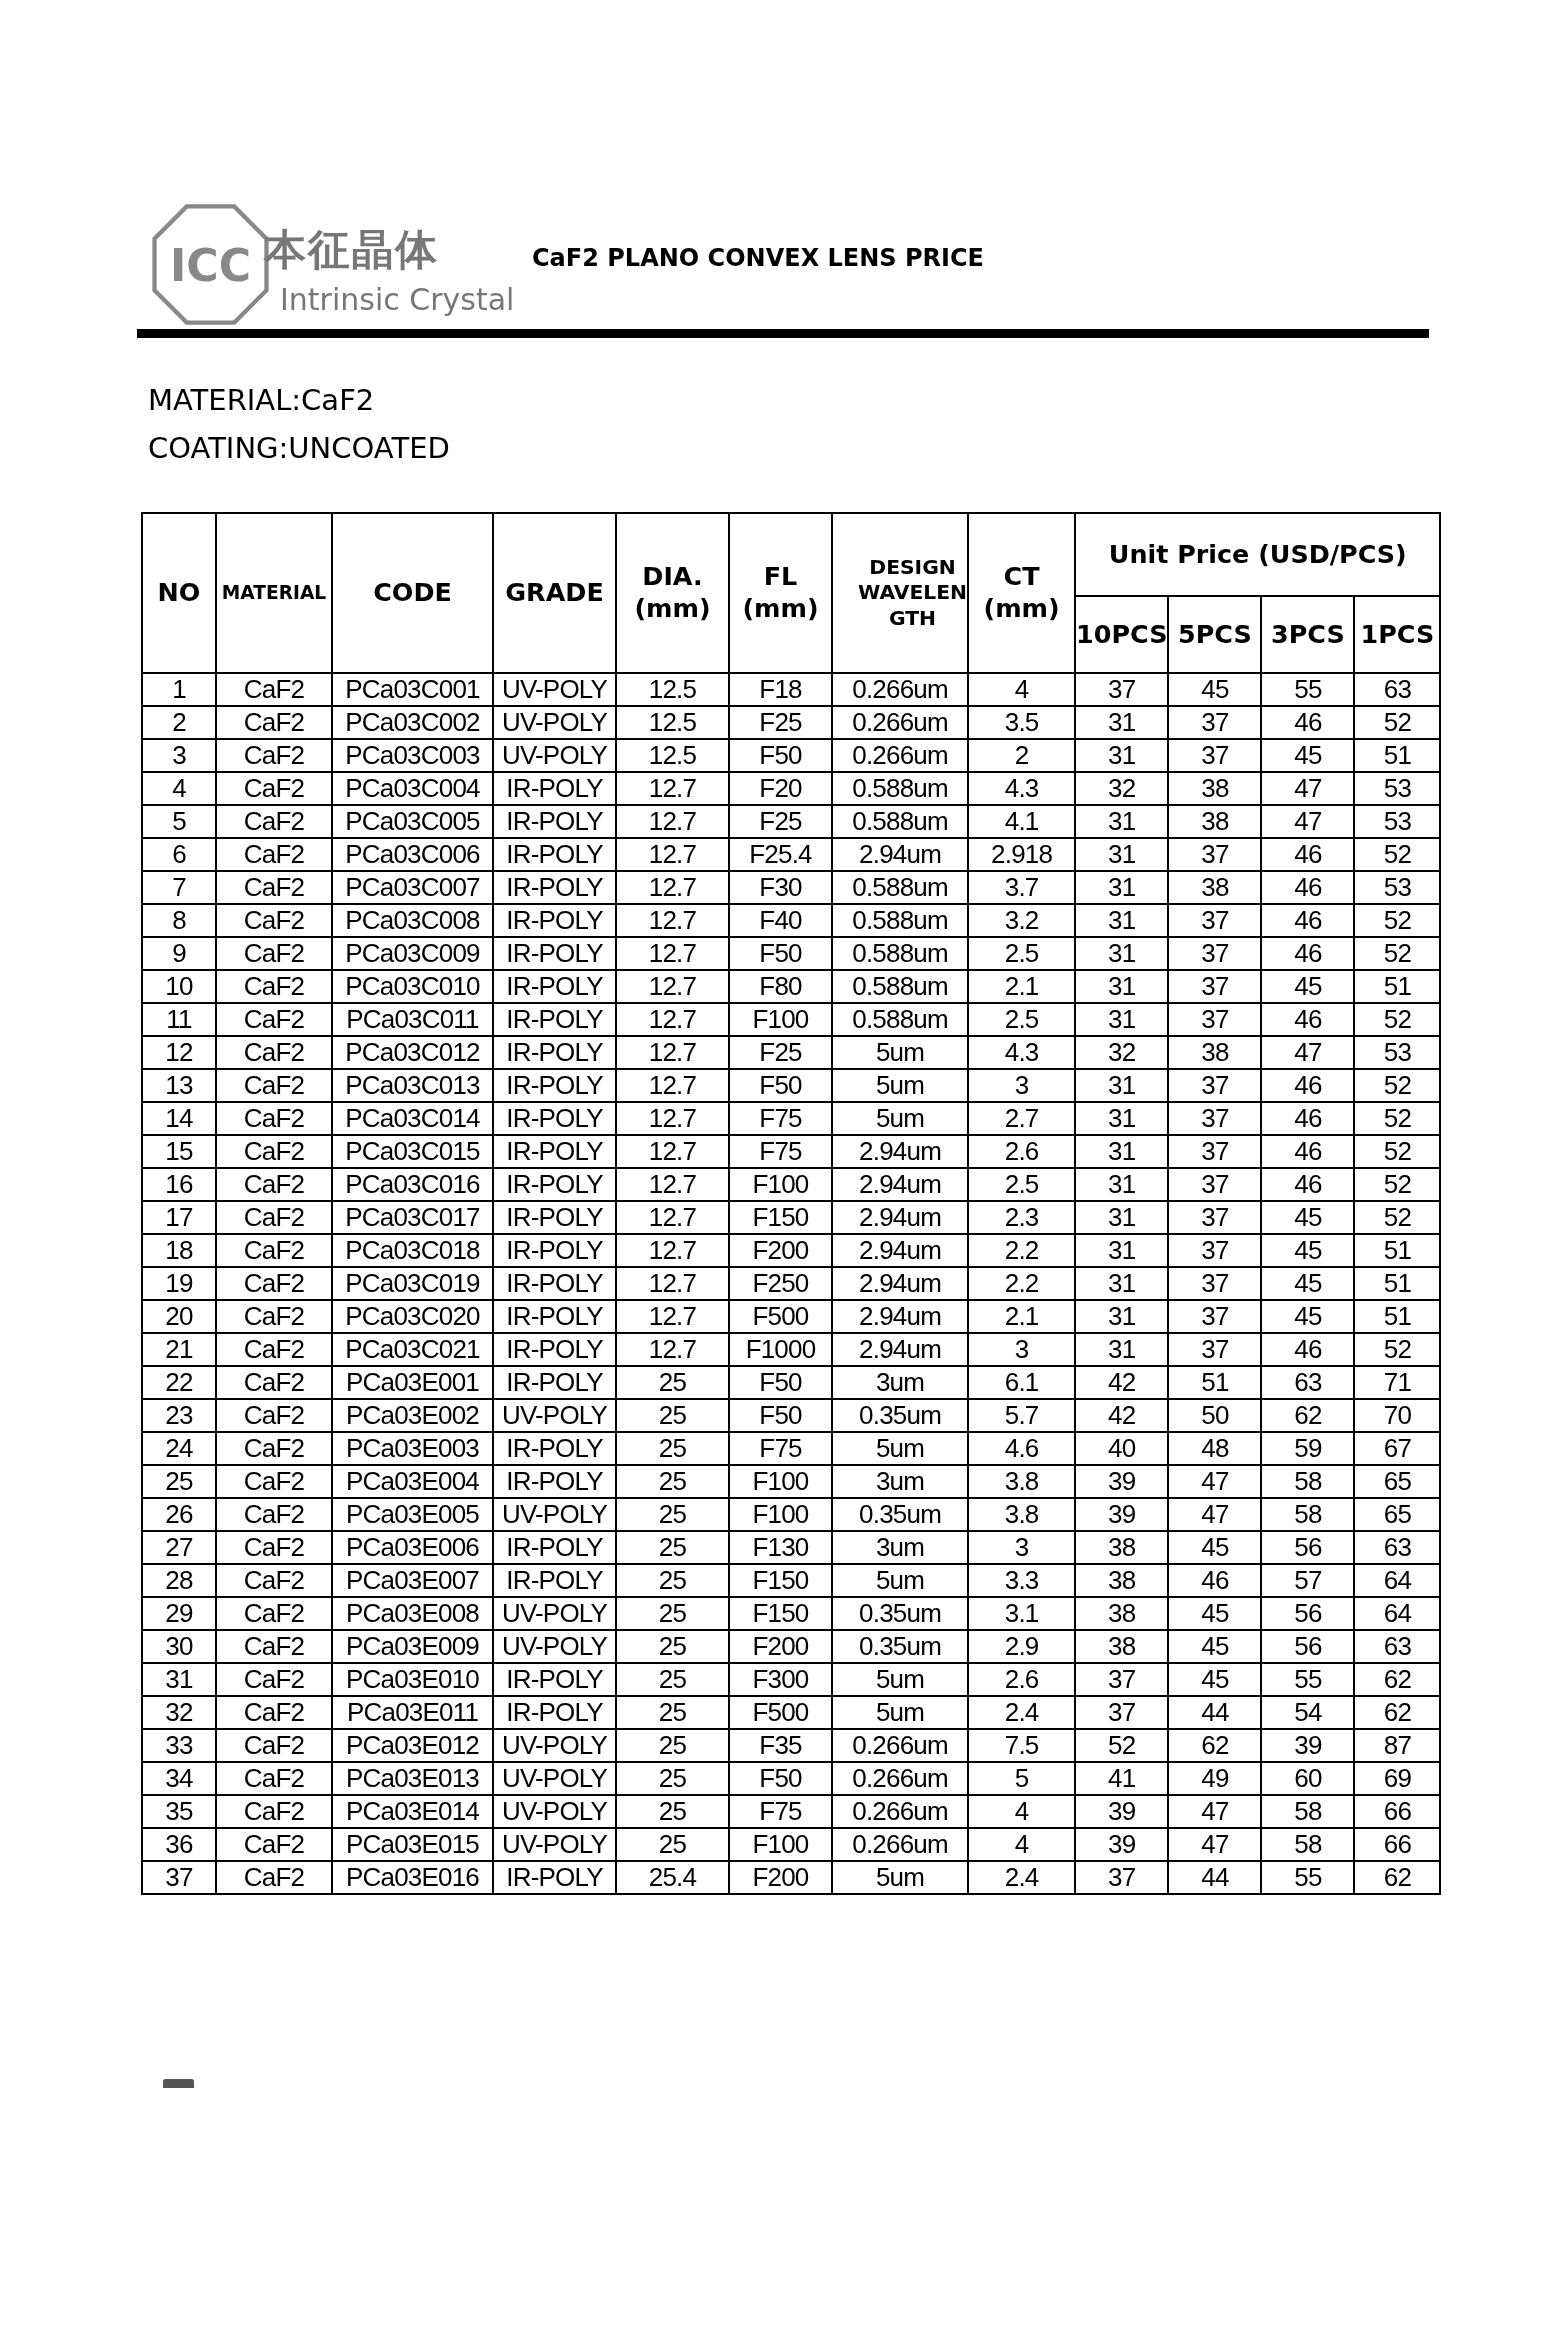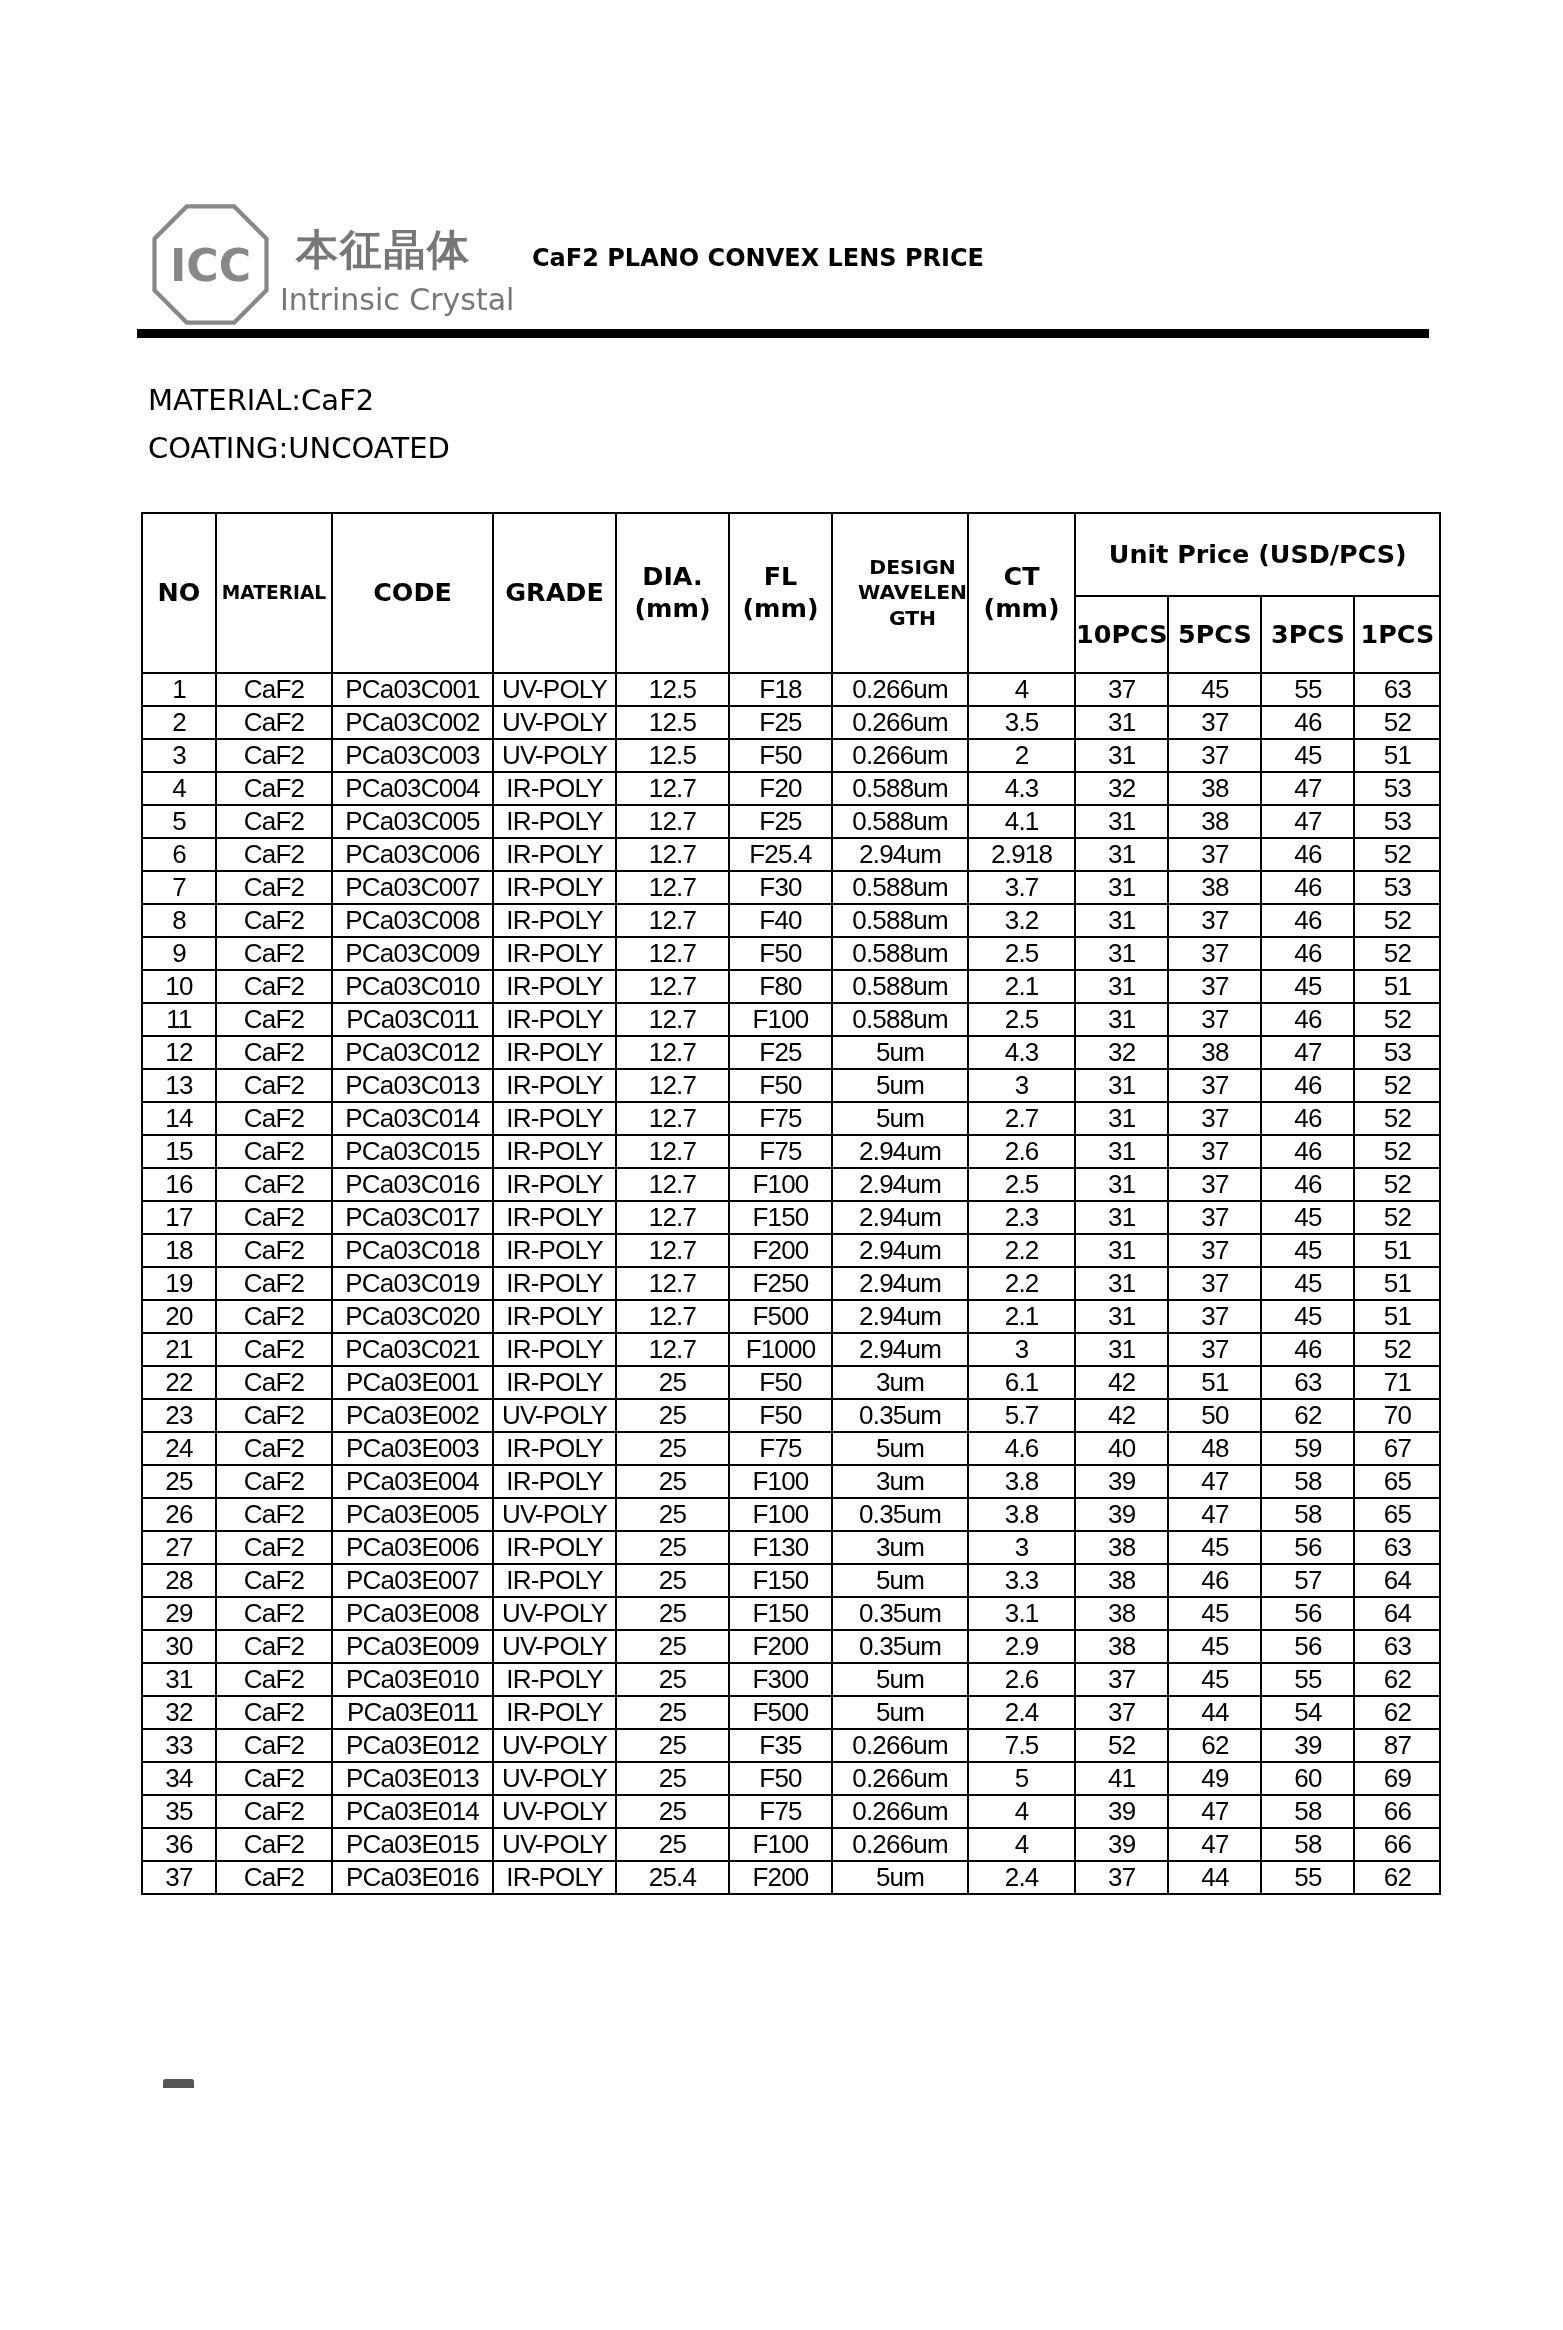--- a/index.html
+++ b/index.html
@@ -1,19 +1,19 @@
 <!DOCTYPE html>
 <html style="font-size:13.6px"><head>
 <meta charset="utf-8">
 <style>
   html, body { margin:0; padding:0; background:#fff; }
   body { width:1563px; height:2330px; position:relative; overflow:hidden; font-family:"Liberation Sans", sans-serif; color:#000; }
   .logo { position:absolute; left:151px; top:203px; width:119px; height:123px; }
   .logo svg { width:100%; height:100%; }
-  .brand-cn { position:absolute; left:296px; top:222px; font-family:"DejaVu Sans", sans-serif; font-size:42px; font-weight:bold; color:#777; letter-spacing:1.7px; }
+  .brand-cn { position:absolute; left:264px; top:222px; font-family:"DejaVu Sans", sans-serif; font-size:42px; font-weight:bold; color:#777; letter-spacing:1.7px; }
   .brand-en { position:absolute; left:280px; top:282px; font-family:"DejaVu Sans", sans-serif; font-size:30px; color:#777; }
   .title { position:absolute; left:532px; top:244px; font-family:"DejaVu Sans", sans-serif; font-size:24px; font-weight:bold; }
   .rule { position:absolute; left:137px; top:329px; width:1292px; height:9.3px; background:#000; }
   .meta { position:absolute; left:148px; font-family:"DejaVu Sans", sans-serif; font-size:29px;text-align:center; }
   .meta.m1 { top:383px; }
   .meta.m2 { top:431px; }
   table.price { position:absolute; left:141px; top:512px; border-collapse:collapse; table-layout:fixed; }
   table.price td, table.price th { border:2.5px solid #000; text-align:center; vertical-align:middle; padding:0; overflow:hidden; white-space:nowrap; }
   table.price th { font-family:"DejaVu Sans", sans-serif; font-weight:bold; font-size:25.4px; line-height:1.25; }
   table.price th.small { font-size:20.3px;padding-left:25px; }

